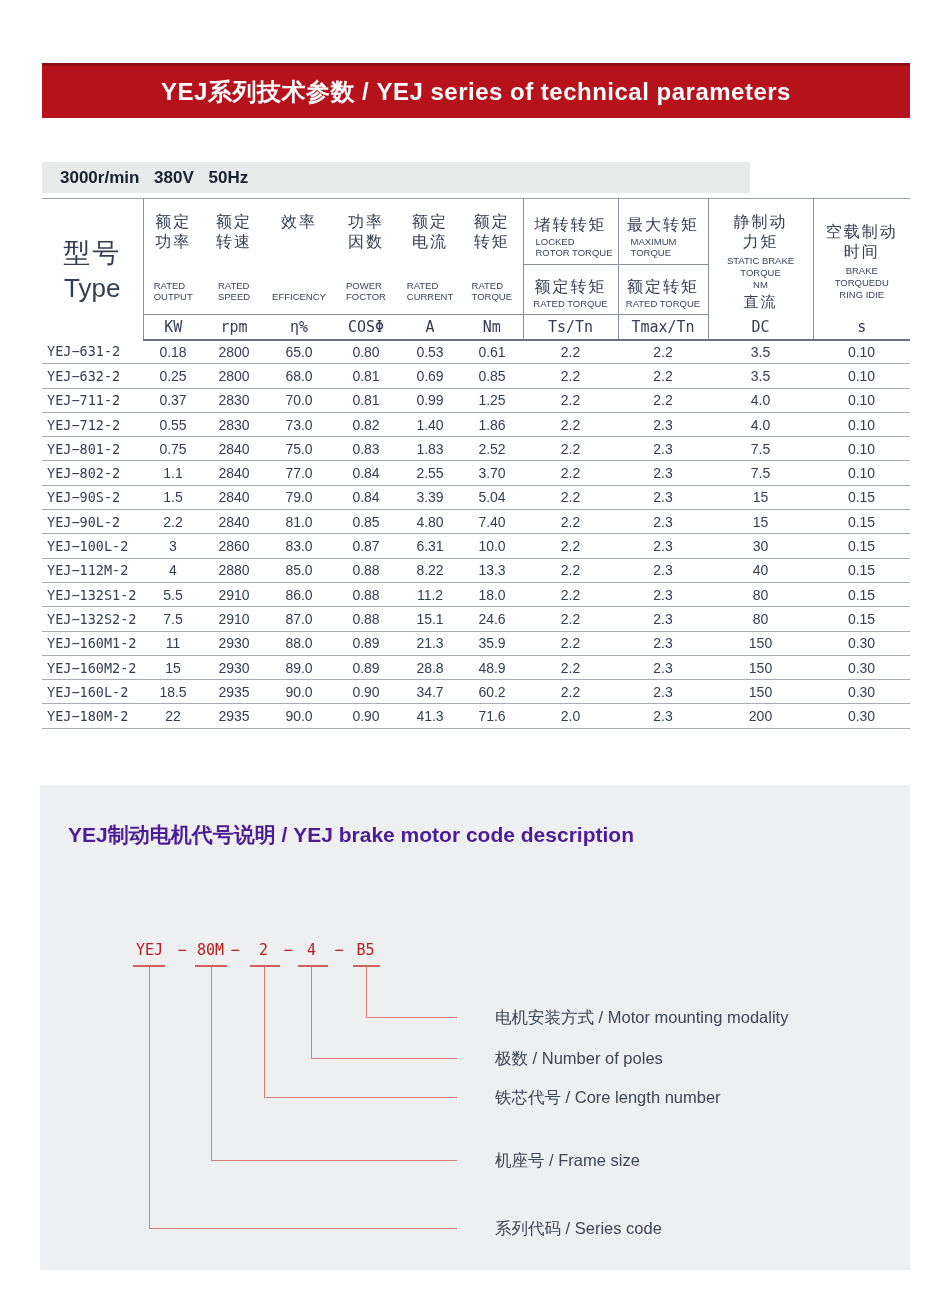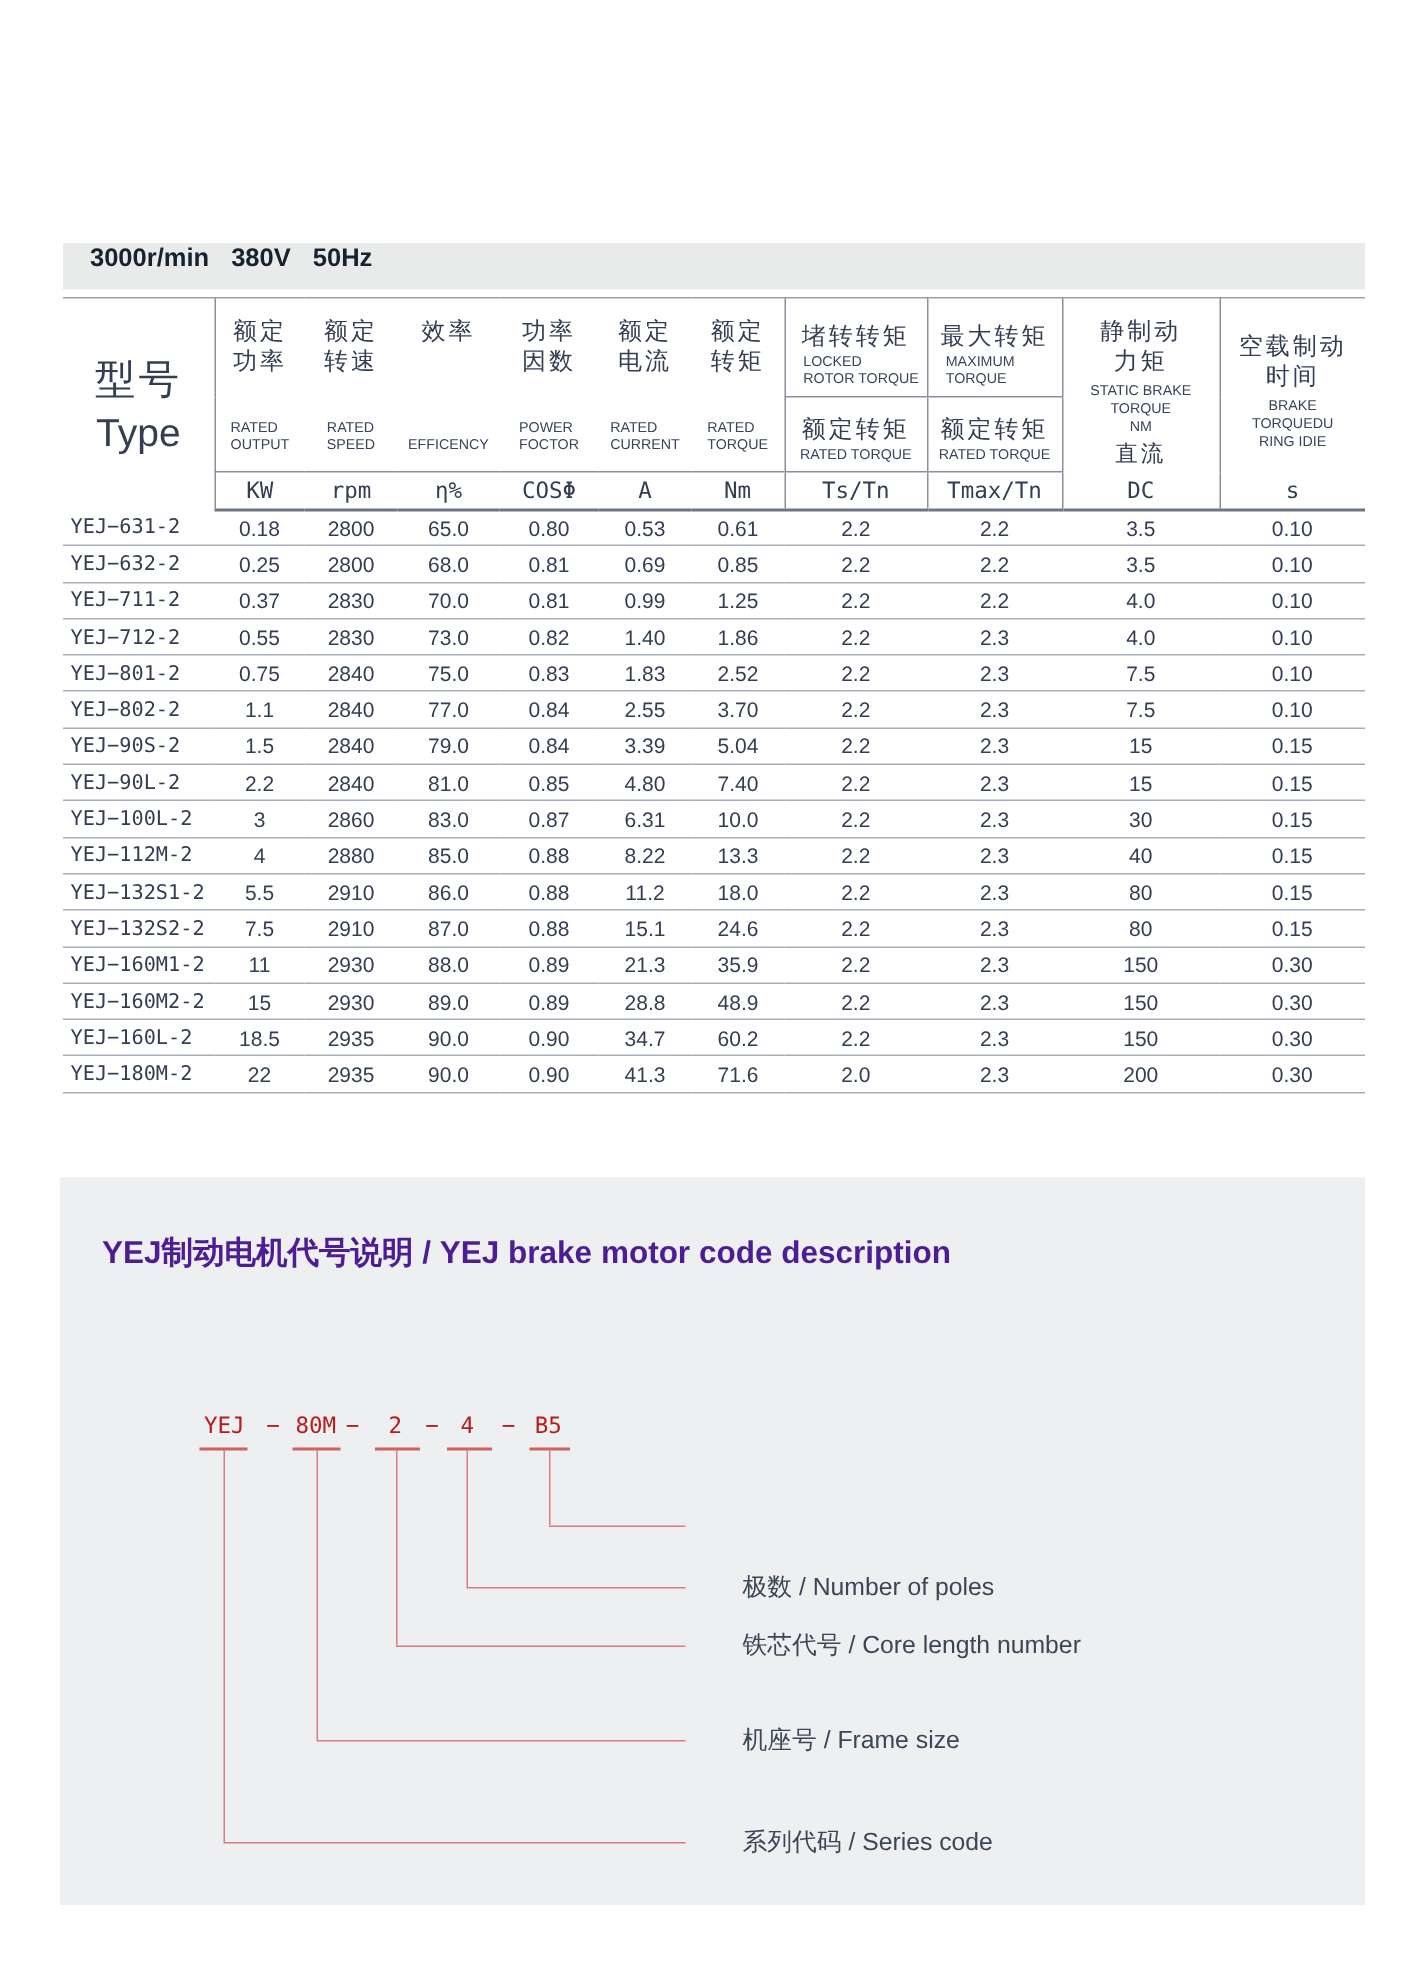--- a/index.html
+++ b/index.html
@@ -10,22 +10,22 @@
   
   .banner {
     position:absolute; left:42px; top:63px; width:868px; height:55px;
     background:#b6121b; border-top:3px solid #8e0c12;
     display:flex; align-items:center; justify-content:center;
   }
   .banner-title { color:#ffffff; font-size:24px; font-weight:bold; letter-spacing:.5px; }
 
   
   .cond-bar {
-    position:absolute; left:42px; top:162px; width:868px; height:31px;
-    background:#e9eaea; display:flex; align-items:flex-start;
+    position:absolute; left:42px; top:162px; width:708px; height:31px;
+    background:#e9eaea; display:flex; align-items:center;
   }
   .cond-text { margin-left:18px; font-size:17px; font-weight:bold; color:#17212f; word-spacing:10px; }
 
   
   .table-wrap { position:absolute; left:42px; top:198px; width:868px; }
   table.spec { width:868px; border-collapse:collapse; table-layout:fixed; border-top:1px solid #9aa0aa; }
   table.spec th, table.spec td { font-weight:normal; color:#333e52; vertical-align:middle; }
 
   .type-cell { border-right:1px solid #8a909b; text-align:center; }
   .type-zh { font-size:27px; letter-spacing:2px; color:#333e52; }
@@ -83,20 +83,23 @@
   .code-label {
     position:absolute; left:455px; height:22px; line-height:22px;
     font-size:16.5px; color:#3c4656;
   }
 </style>
 </head>
 <body>
 
 <div class="page">
 
+  <div class="banner">
+    <div class="banner-title">YEJ系列技术参数 / YEJ series of technical parameters</div>
+  </div>
 
   <div class="cond-bar">
     <div class="cond-text">3000r/min 380V 50Hz</div>
   </div>
 
   <div class="table-wrap">
     <table class="spec">
       <colgroup>
         <col style="width:101px">
           <col style="width:60px">
@@ -448,19 +451,20 @@
     <div class="v-line" style="left:224px;top:182px;height:130px"></div>
     <div class="v-line" style="left:271px;top:182px;height:91px"></div>
     <div class="v-line" style="left:326px;top:182px;height:50px"></div>
 
     <div class="h-line" style="left:326px;top:232px;width:91px"></div>
     <div class="h-line" style="left:271px;top:273px;width:146px"></div>
     <div class="h-line" style="left:224px;top:312px;width:193px"></div>
     <div class="h-line" style="left:171px;top:375px;width:246px"></div>
     <div class="h-line" style="left:109px;top:443px;width:308px"></div>
 
+    <div class="code-label" style="top:221px">电机安装方式 / Motor mounting modality</div>
     <div class="code-label" style="top:262px">极数 / Number of poles</div>
     <div class="code-label" style="top:301px">铁芯代号 / Core length number</div>
     <div class="code-label" style="top:364px">机座号 / Frame size</div>
     <div class="code-label" style="top:432px">系列代码 / Series code</div>
   </div>
 
 </div>
 
 </body></html>

